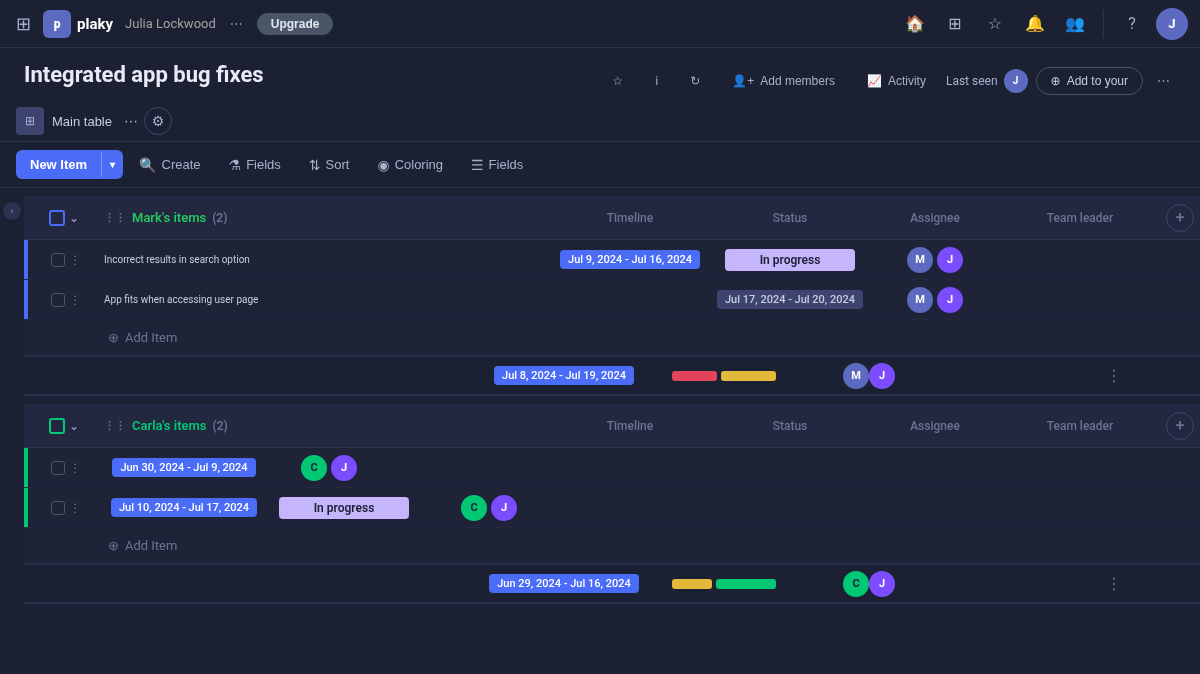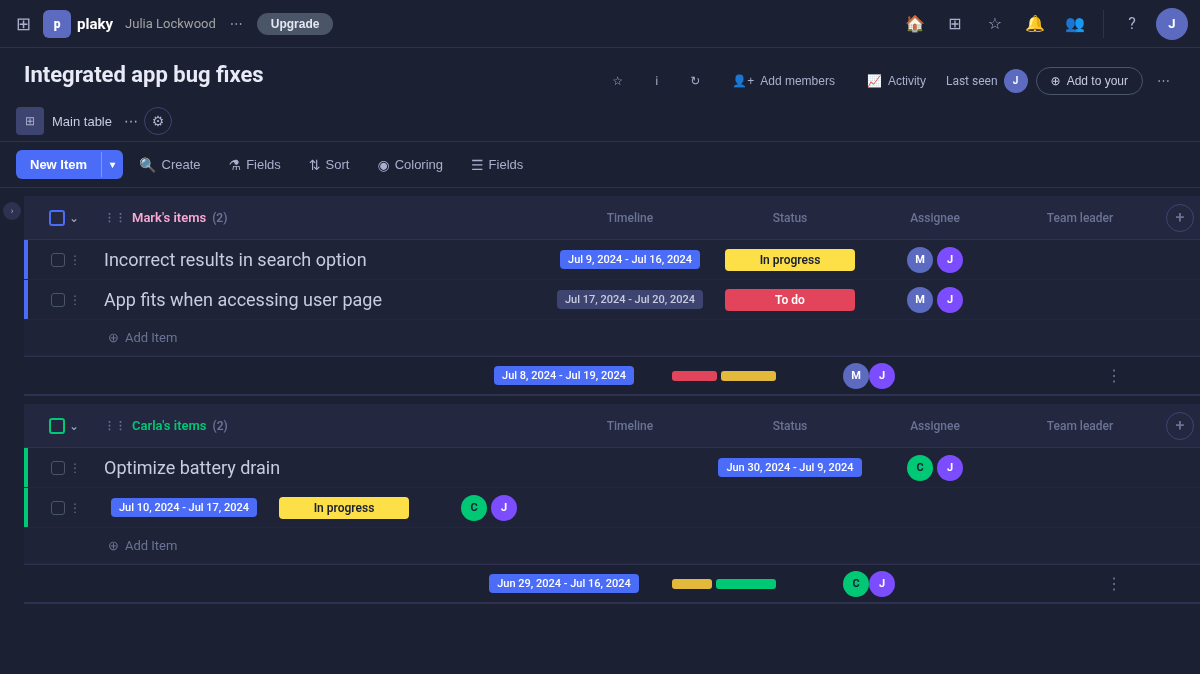--- a/index.html
+++ b/index.html
@@ -401,21 +401,21 @@
       font-size: 12px;
       color: #6b7394;
       cursor: pointer;
     }
 
     .row-name-cell {
       flex: 1;
       display: flex;
       align-items: center;
       color: #c8cce0;
-      font-size: 18px;
+      font-size: 10px;
       padding-right: 8px;
       cursor: pointer;
     }
 
     .timeline-cell {
       width: 160px;
       flex-shrink: 0;
       display: flex;
       align-items: center;
       justify-content: center;
@@ -444,21 +444,21 @@
       padding: 0 4px;
     }
     .status-badge {
       border-radius: 4px;
       padding: 4px 14px;
       font-size: 12px;
       font-weight: 600;
       text-align: center;
       width: 130px;
     }
-    .status-in-progress { background: #fde047; color: #1c2033; }
+    .status-in-progress { background: #c4b5fd; color: #1c2033; }
     .status-to-do { background: #e2445c; color: white; }
     .status-done { background: #00c875; color: #1c2033; }
 
     .assignee-cell {
       width: 130px;
       flex-shrink: 0;
       display: flex;
       align-items: center;
       justify-content: center;
       gap: 4px;
@@ -660,21 +660,21 @@
 
   <div class="tables-container" id="tables-container">
   <div class="group">
     <div class="group-header">
       <div class="group-checkbox-cell">
         <div class="group-checkbox" style="border-color: #4a6cf7"></div>
         <span class="group-chevron">⌄</span>
       </div>
       <div class="group-name-cell">
         <span class="group-drag">⋮⋮</span>
-        <span style="color:#f9a8d4">Mark's items</span>
+        <span style="color:#22c55e">Mark's items</span>
         <span class="group-count">(2)</span>
       </div>
       <div class="group-col col-timeline">Timeline</div>
       <div class="group-col col-status">Status</div>
       <div class="group-col col-assignee">Assignee</div>
       <div class="group-col col-team-leader">Team leader</div>
       <div class="group-col col-add">
         <div class="add-col-btn">+</div>
       </div>
     </div>
@@ -703,23 +703,20 @@
       <div class="data-row">
         <div class="row-left-bar" style="background:#4a6cf7"></div>
         <div class="row-checkbox-cell">
           <div class="row-checkbox"></div>
           <span class="row-dots">⋮</span>
         </div>
         <div class="row-name-cell">App fits when accessing user page</div>
         <div class="timeline-cell">
           <span class="timeline-badge gray">Jul 17, 2024 - Jul 20, 2024</span>
         </div>
-        <div class="status-cell">
-          <div class="status-badge status-to-do">To do</div>
-        </div>
         <div class="assignee-cell">
           <div class="assignee-avatar avatar-m">M</div>
           <div class="assignee-avatar avatar-j">J</div>
         </div>
         <div class="team-leader-cell"></div>
         <div style="width:40px;flex-shrink:0;"></div>
       </div>
 
     <div class="add-item-row">
       <span>⊕</span>
@@ -762,21 +759,20 @@
         <div class="add-col-btn">+</div>
       </div>
     </div>
 
       <div class="data-row">
         <div class="row-left-bar" style="background:#00c875"></div>
         <div class="row-checkbox-cell">
           <div class="row-checkbox"></div>
           <span class="row-dots">⋮</span>
         </div>
-        <div class="row-name-cell">Optimize battery drain</div>
         <div class="timeline-cell">
           <span class="timeline-badge">Jun 30, 2024 - Jul 9, 2024</span>
         </div>
         <div class="assignee-cell">
           <div class="assignee-avatar avatar-c">C</div>
           <div class="assignee-avatar avatar-j">J</div>
         </div>
         <div class="team-leader-cell"></div>
         <div style="width:40px;flex-shrink:0;"></div>
       </div>

